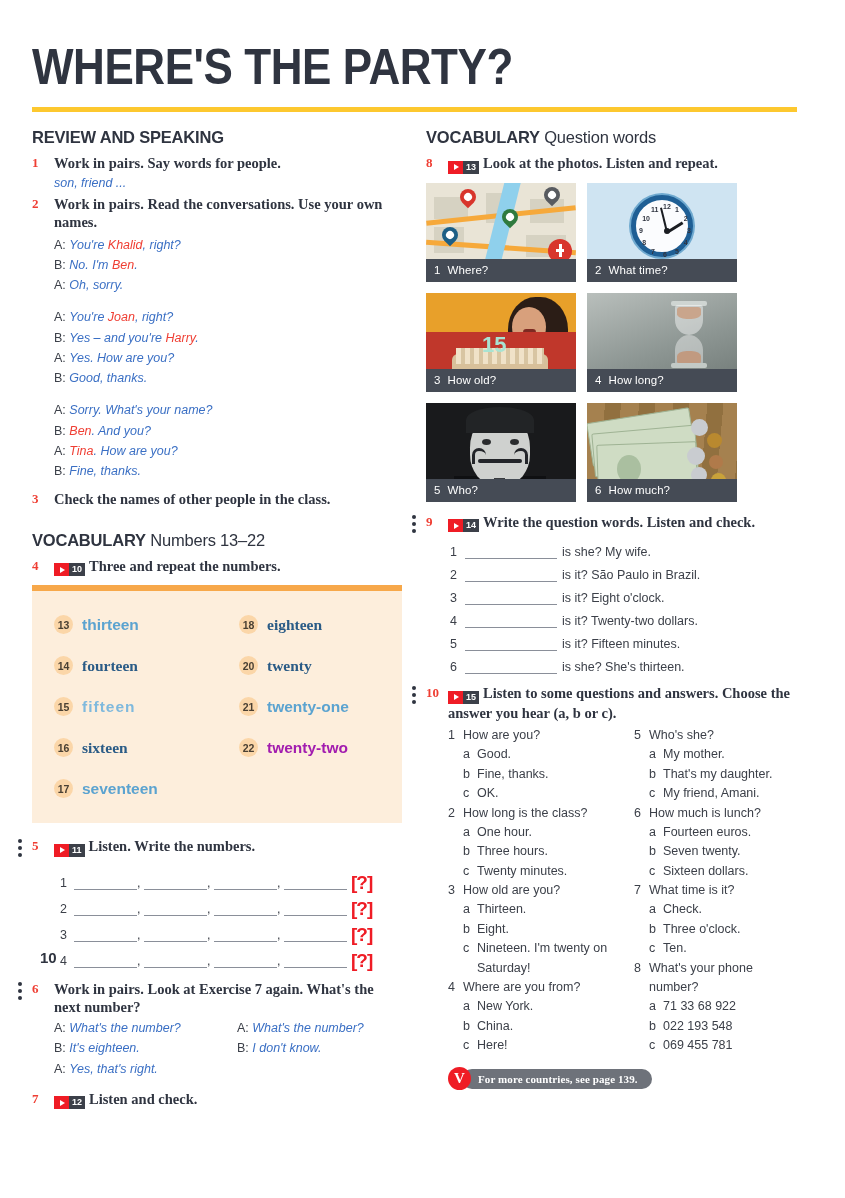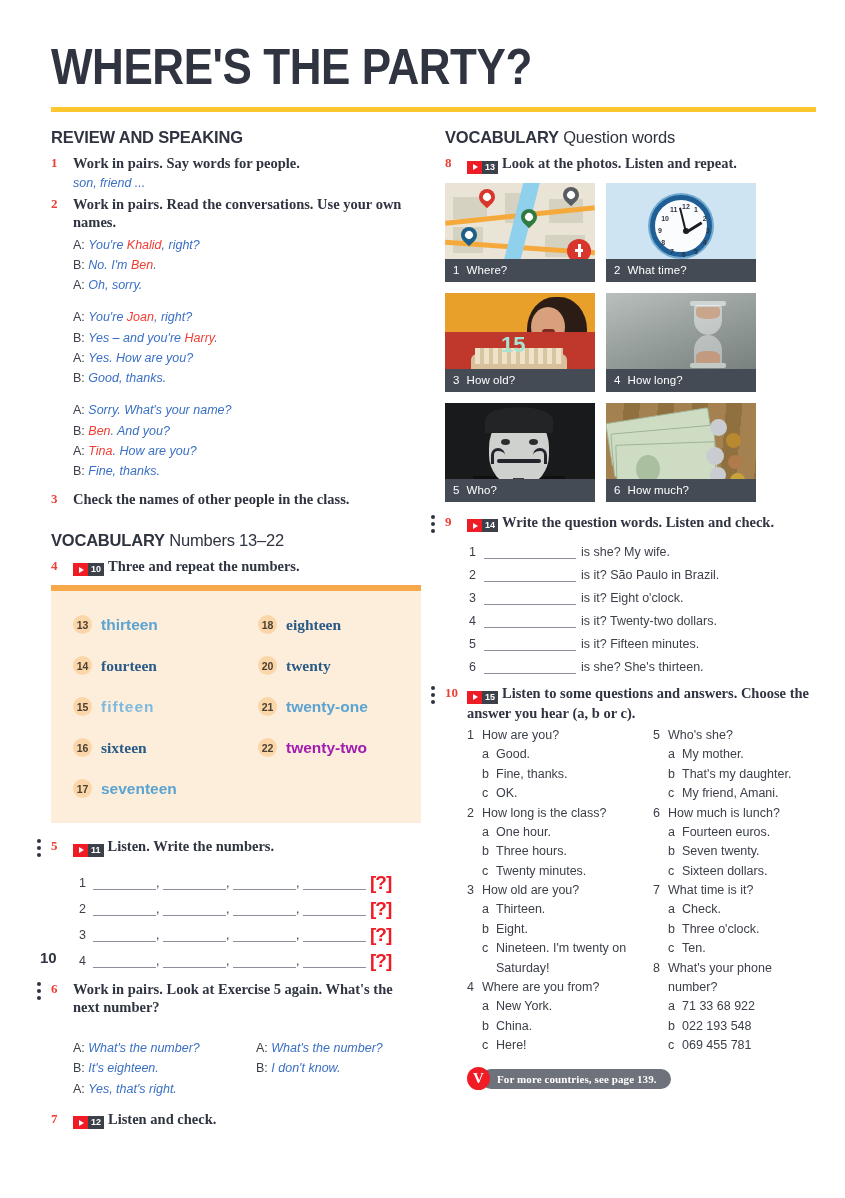--- a/index.html
+++ b/index.html
@@ -3,21 +3,21 @@
 <meta charset="utf-8">
 <style>
   * { box-sizing: border-box; margin: 0; padding: 0; }
   html, body {
     width: 845px; height: 1198px;
     background: #ffffff;
     font-family: "Liberation Sans", sans-serif;
     color: #2f3440;
     overflow: hidden;
   }
-  .page { position: relative; width: 845px; height: 994px; padding: 0 51px; }
+  .page { position: relative; width: 845px; height: 994px; padding: 0 32px; }
 
   
   .title {
     font-family: "Liberation Sans Narrow", "Liberation Sans", sans-serif;
     font-weight: bold;
     font-size: 50px;
     letter-spacing: -0.5px;
     color: #2f3440;
     padding-top: 42px;
     line-height: 1.0;
@@ -85,21 +85,21 @@
   .dlg-line {
     font-size: 12.5px; line-height: 1.62; color: #3c4049;
   }
   .dlg-line .spk { font-style: normal; color: #3c4049; }
   .dlg-line .txt { font-style: italic; color: #3a6fc4; }
   .dlg-line .name { font-style: italic; color: #ef3e33; margin-top: 23px; }
   .dlg-gap { height: 9px; }
   .hint { font-style: italic; font-size: 12.5px; color: #3a6fc4; margin-top: 3px; }
 
   
-  .dlg-2col { display: flex; gap: 18px; margin-top: 21px; }
+  .dlg-2col { display: flex; gap: 18px; margin-top: 1px; }
   .dlg-2col > div { width: 165px; }
 
   
   .numbox {
     margin-top: 9px; background: #fdeedc; width: 370px;
     border-top: 6px solid #f7a84a; padding: 13px 0 14px 0;
   }
   .numgrid { display: flex; }
   .numcol { width: 50%; padding-left: 22px; }
   .numrow { display: flex; align-items: center; height: 41px; }
@@ -416,21 +416,21 @@
       </div>
 
       <div class="ex" style="margin-top:12px">
         <div class="dots">
             <i></i>
             <i></i>
             <i></i>
           </div>
         <div class="ex-num">6</div>
         <div class="ex-body">
-          <div class="ex-title">Work in pairs. Look at Exercise 5 again. What's the next number?</div>
+          <div class="ex-title">Work in pairs. Look at Exercise 7 again. What's the next number?</div>
           <div class="dlg-2col">
             <div>
                 <div class="dlg-line"><span class="spk">A: </span><span class="txt">What's the number?</span></div>
                 <div class="dlg-line"><span class="spk">B: </span><span class="txt">It's eighteen.</span></div>
                 <div class="dlg-line"><span class="spk">A: </span><span class="txt">Yes, that's right.</span></div>
               </div>
             <div>
                 <div class="dlg-line"><span class="spk">A: </span><span class="txt">What's the number?</span></div>
                 <div class="dlg-line"><span class="spk">B: </span><span class="txt">I don't know.</span></div>
               </div>

